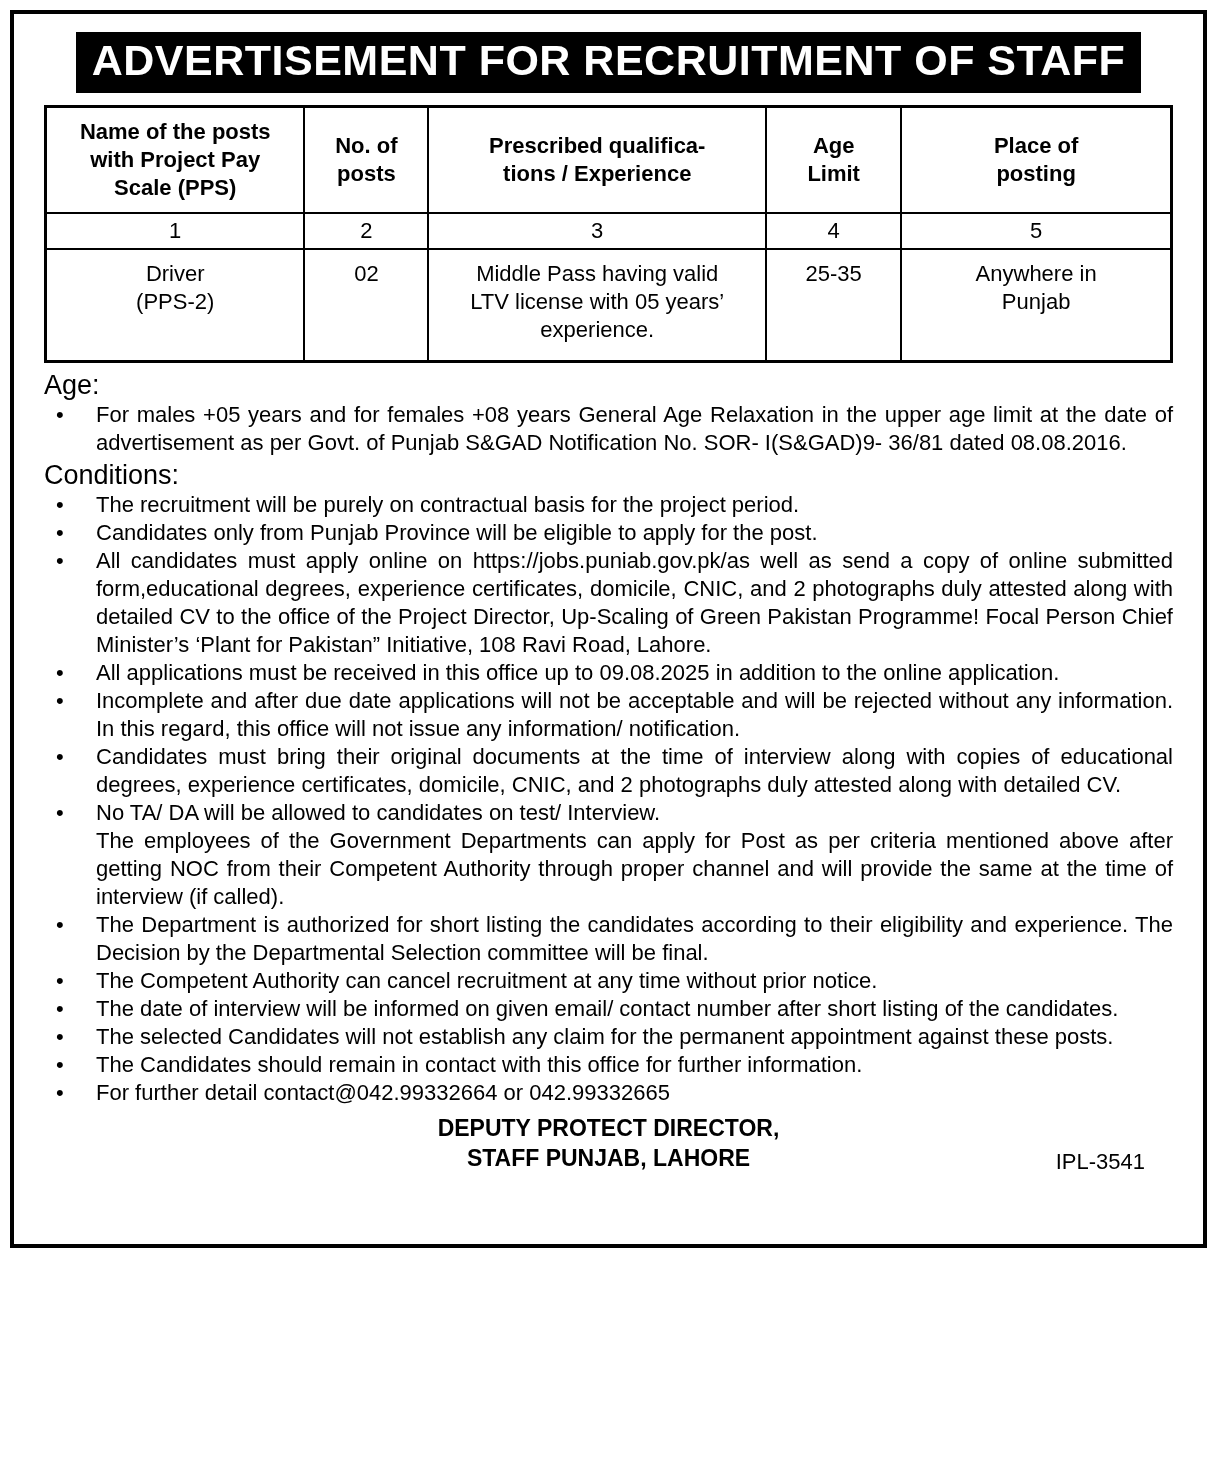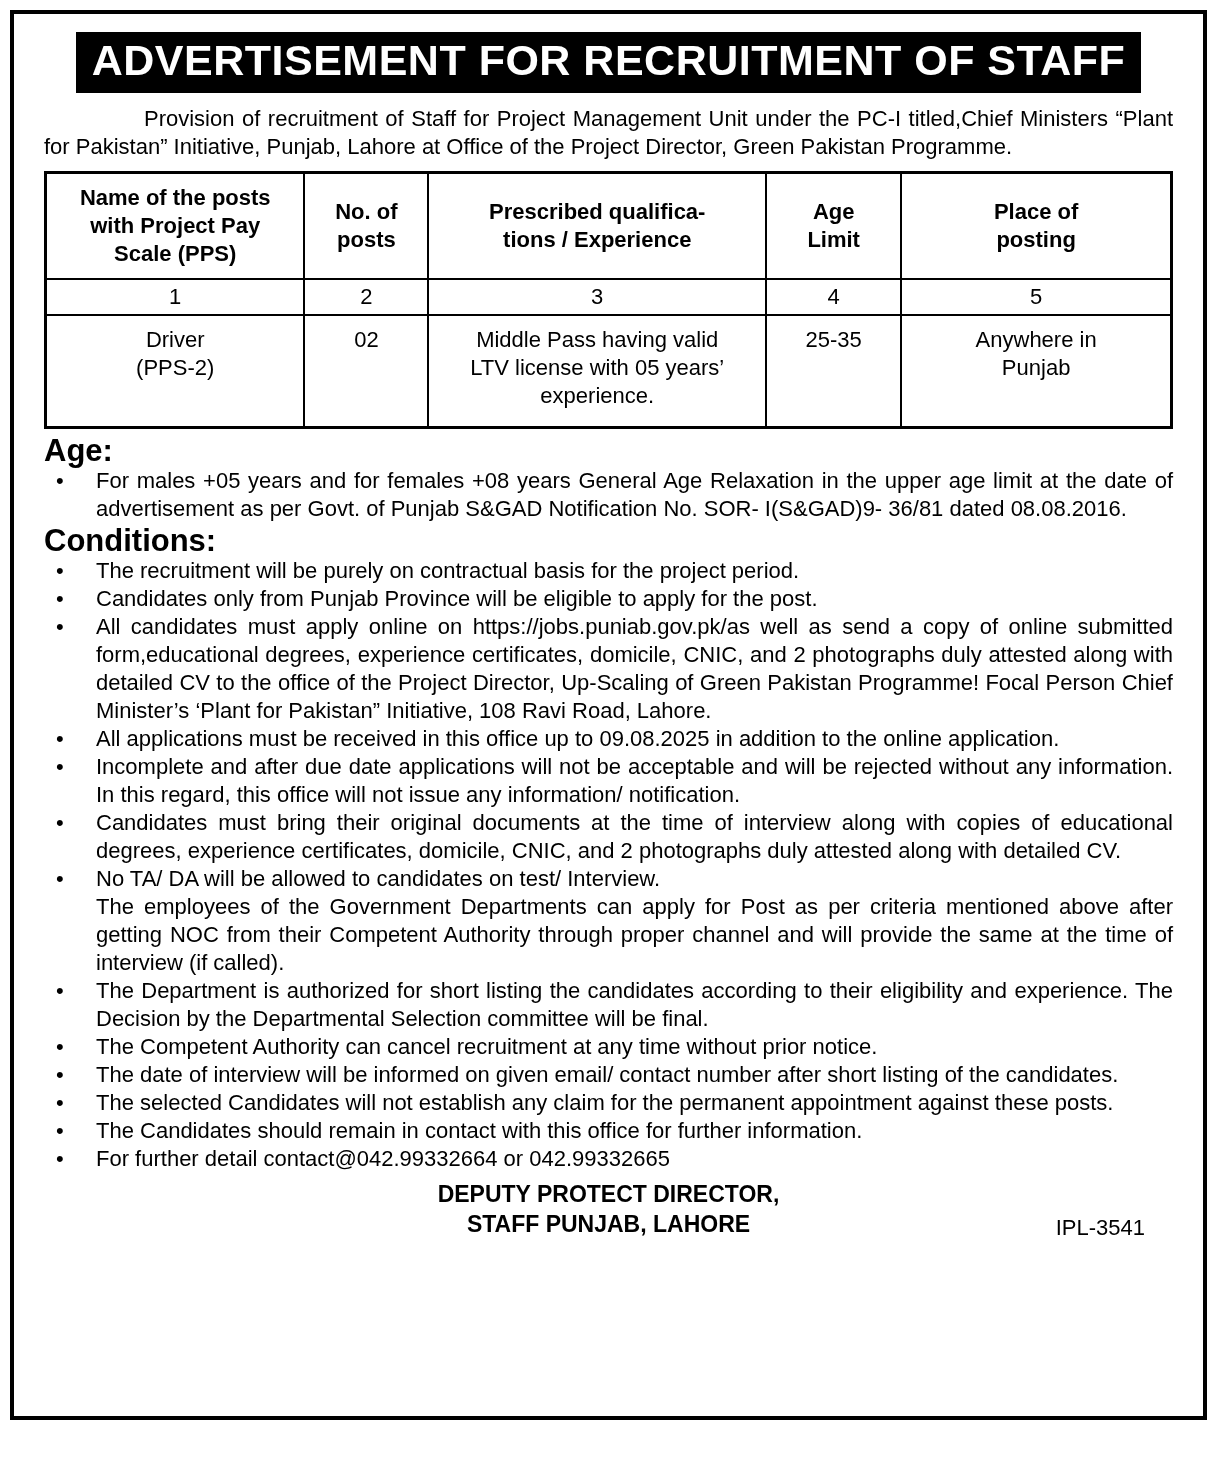--- a/index.html
+++ b/index.html
@@ -6,21 +6,21 @@
   html, body {
     width: 1217px; height: 1477px;
     background: #ffffff;
     font-family: "Liberation Sans", sans-serif;
     color: #000000;
     overflow: hidden;
   }
   .page {
     margin: 10px;
     border: 4px solid #000000;
-    height: 1410px;
+    height: 1238px;
     padding: 16px 30px 8px 30px;
     overflow: hidden;
     background: #ffffff;
   }
   .title-bar {
     background: #000000;
     color: #ffffff;
     margin: 2px 32px 12px 32px;
     padding: 4px 10px 8px 10px;
     text-align: center;
@@ -50,22 +50,22 @@
     border: 2px solid #000000;
     text-align: center;
     white-space: pre-line;
     font-size: 22px;
     line-height: 28px;
   }
   table.posts-table th { font-weight: bold; padding: 10px 6px; }
   tr.num-row td { padding: 3px 4px; font-weight: normal; }
   tr.data-row td { padding: 10px 6px 16px 6px; vertical-align: top; }
   .section-heading {
-    font-size: 31px;
-    font-weight: bold;
+    font-size: 27px;
+    font-weight: normal;
     line-height: 28px;
     margin: 4px 0 2px 0;
   }
   .bullet-item { display: flex; }
   .bullet-item .marker {
     flex: 0 0 52px;
     padding-left: 12px;
     font-size: 22px;
     line-height: 28px;
   }
@@ -97,21 +97,20 @@
 </style>
 </head>
 <body>
 
 <div class="page">
 
   <div class="title-bar">
     <span>ADVERTISEMENT FOR RECRUITMENT OF STAFF</span>
   </div>
 
-  <p class="intro">Provision of recruitment of Staff for Project Management Unit under the PC-I titled,Chief Ministers “Plant for Pakistan” Initiative, Punjab, Lahore at Office of the Project Director, Green Pakistan Programme.</p>
 
   <table class="posts-table">
     <colgroup>
       <col style="width:23%">
         <col style="width:11%">
         <col style="width:30%">
         <col style="width:12%">
         <col style="width:24%">
     </colgroup>
     <thead>

